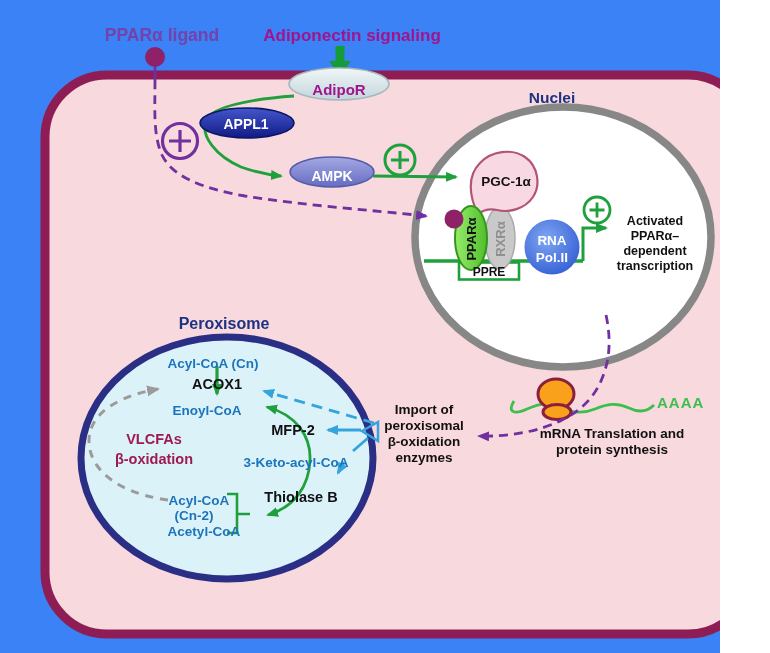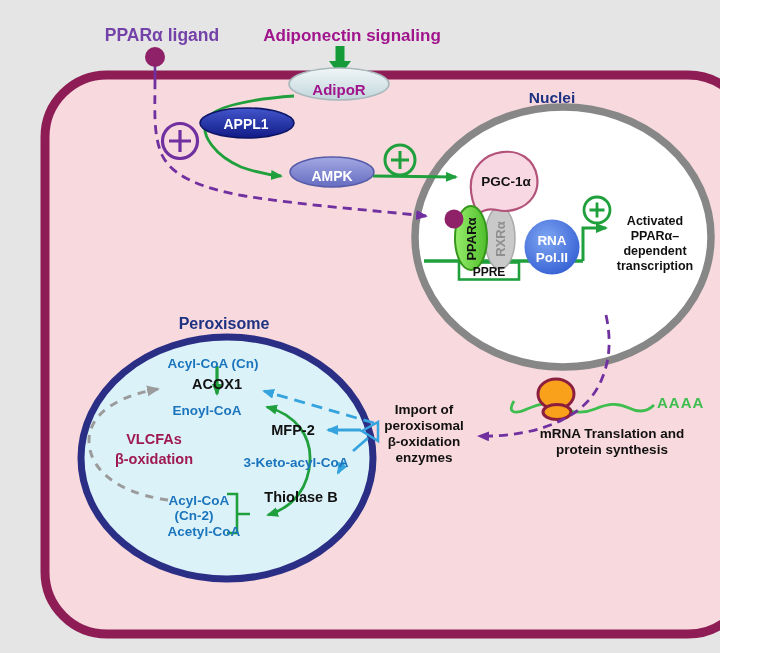--- a/index.html
+++ b/index.html
@@ -1,16 +1,16 @@
 <!DOCTYPE html>
 <html style="--cell_fill: #F8D9DD; --membrane: #8E1D55; --nucleus_border: #878787; --perox_fill: #DCF2F9; --perox_border: #2B2E85; --green: #1FA03C; --mrna_green: #3DBE4E; --purple: #7030A0; --ligand_text: #7442A8; --magenta: #A0148C; --blue_arrow: #35A3DE; --metabolite_blue: #1B75BC; --gray_arrow: #9B9B9B; --navy: #1E3282; --dark_red: #9E1A50; --dot: #8E2168; --ribosome: #F9A11B; --ribosome_border: #8C1F3E; --ampk_fill: #7D82CF; --appl1_fill: #1D2CA0; --adipor_fill: #DCE9EC; --rna_pol_fill: #3C6EDF; --ppara_fill: #7CE14E; --rxra_fill: #C9C9C9; --pgc_fill: #F8D9E3; --pgc_border: #B4537A;"><head>
 <meta charset="utf-8">
 <style>
   html,body{margin:0;padding:0;background:#fff;}
-  #stage{position:relative;width:720px;height:653px;background:#e5e5e5;overflow:hidden;}
+  #stage{position:relative;width:720px;height:653px;background:#3b82f6;overflow:hidden;}
   svg text{font-family:"Liberation Sans","DejaVu Sans",sans-serif;font-weight:700;}
   .tx{text-anchor:middle;dominant-baseline:central;}
   .tx-left{text-anchor:start;dominant-baseline:central;}
   .tx-purple{fill:var(--ligand_text,#7442A8);}
   .tx-magenta{fill:var(--magenta,#A0148C);}
   .tx-navy{fill:var(--navy,#1E3282);}
   .tx-blue{fill:var(--metabolite_blue,#1B75BC);}
   .tx-darkred{fill:var(--dark_red,#9E1A50);}
   .tx-white{fill:#ffffff;}
   .tx-black{fill:#111111;}

